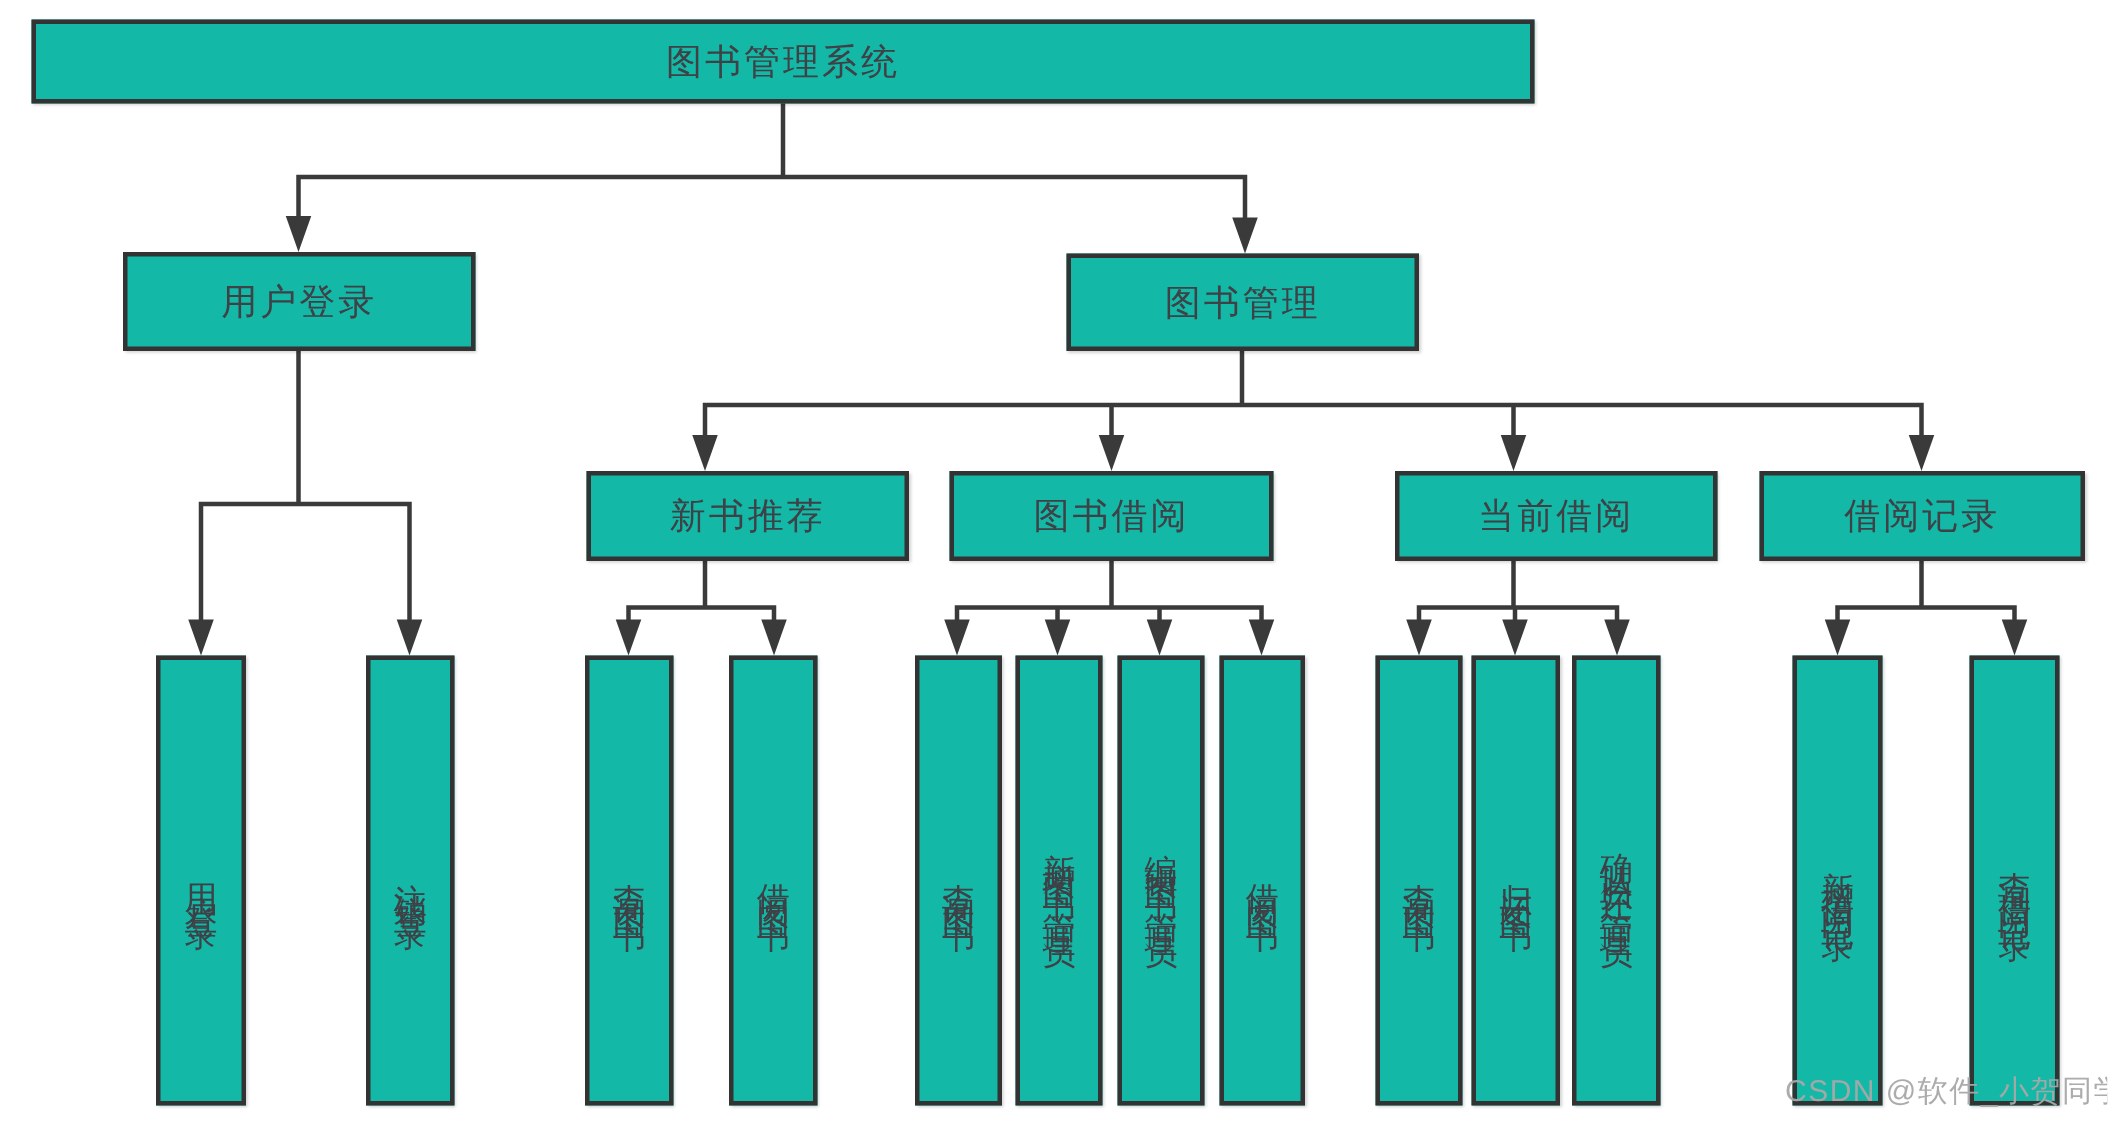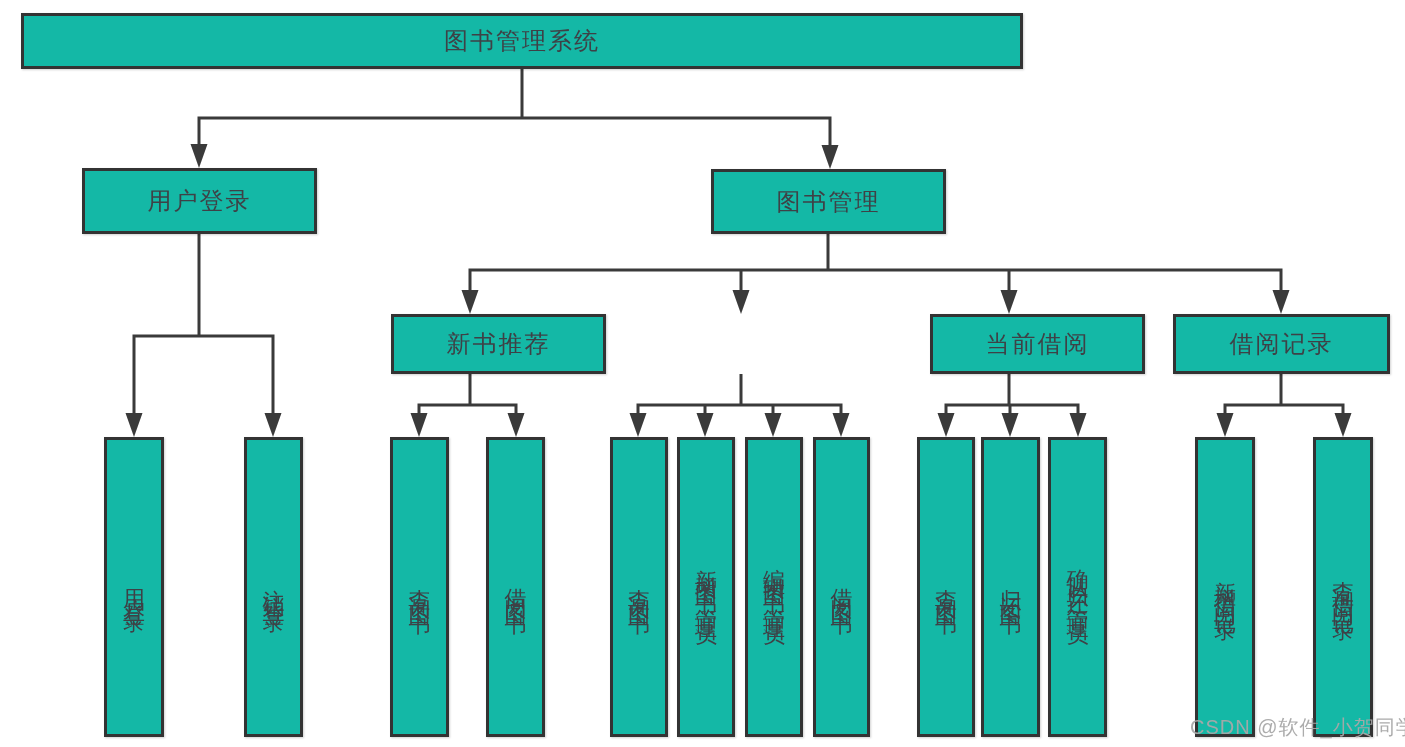--- a/index.html
+++ b/index.html
@@ -125,20 +125,23 @@
   <div class="box" id="node-login">
     <span class="hlabel">用户登录</span>
   </div>
   <div class="box" id="node-mgmt">
     <span class="hlabel">图书管理</span>
   </div>
 
   <div class="box" id="node-newb">
     <span class="hlabel">新书推荐</span>
   </div>
+  <div class="box" id="node-borrow">
+    <span class="hlabel">图书借阅</span>
+  </div>
   <div class="box" id="node-cur">
     <span class="hlabel">当前借阅</span>
   </div>
   <div class="box" id="node-rec">
     <span class="hlabel">借阅记录</span>
   </div>
 
   <div class="box leaf" id="leaf-0">
     <span class="vtext">用户登录</span>
   </div>

